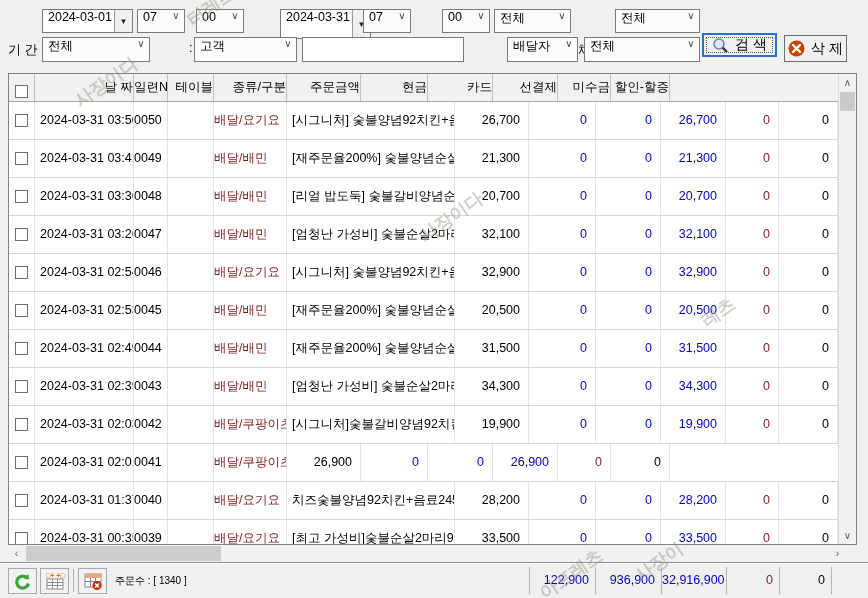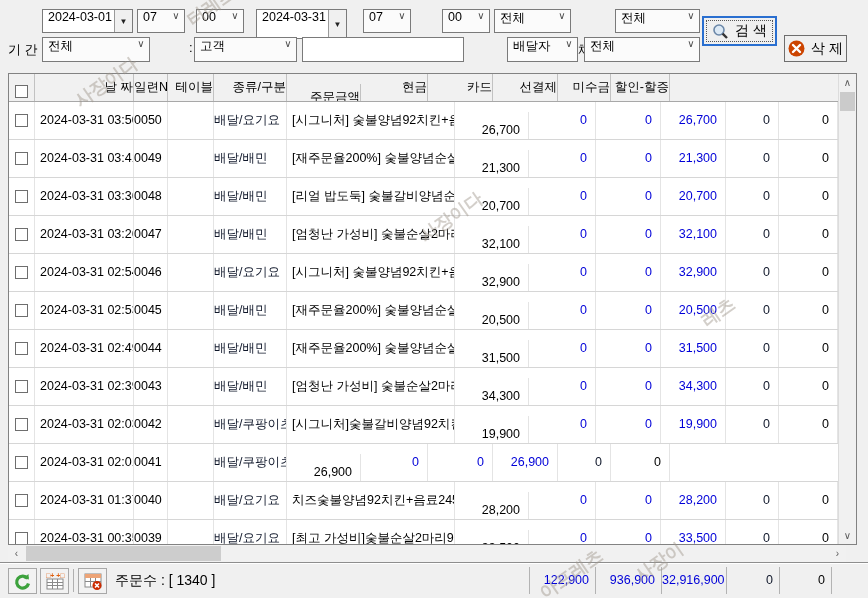--- a/index.html
+++ b/index.html
@@ -32,44 +32,44 @@
     box-sizing:border-box; border:1px solid #828282; background:#fff; overflow:hidden;
   }
   .hrow{display:flex; height:27px; background:#f1f1f1; border-bottom:1px solid #a8a8a8;}
   .hc{box-sizing:border-box; border-right:1px solid #c2c2c2; text-align:right;
       line-height:26px; white-space:nowrap; overflow:hidden; font-size:12.5px;}
   .trow{display:flex; height:37px; border-bottom:1px solid #d6d6d6; background:#fff;}
   .td{box-sizing:border-box; border-right:1px solid #e4e4e4; line-height:36px;
       white-space:nowrap; overflow:hidden; font-size:12.5px;}
   .c0{width:26px;display:flex;align-items:center;justify-content:center;}
   .c1{width:99px;}.c2{width:34px;}.c3{width:46px;}.c4{width:73px;}
-  .c5{width:168px;}.c6{width:74px;margin-top:10px;}.c7{width:67px;}.c8{width:65px;}
+  .c5{width:168px;}.c6{width:74px;}.c7{width:67px;}.c8{width:65px;}
   .c9{width:65px;}.c10{width:53px;}.c11{width:59px;}
   .tl{text-align:left; padding-left:5px;}
   .tc{}
   .tr{text-align:right; padding-right:8px;}
-  .red{color:#0f172a;} .blue{color:#0000d8;}
+  .red{color:#7f1d1d;} .blue{color:#0000d8;}
   .cb{width:13px; height:13px; background:#fff; border:1px solid #6e6e6e; box-sizing:border-box;}
   
   .vscroll{position:absolute; right:0; top:0; bottom:0; width:17px; background:#f1f1f1;
            border-left:1px solid #dcdcdc;}
   .sbtn{position:absolute; left:0; width:17px; height:17px; display:flex; align-items:center;
         justify-content:center; color:#5c5c5c; font-size:10px;}
   .vthumb{position:absolute; left:1px; top:18px; width:15px; height:19px; background:#cbcbcb;}
   .hscroll{position:absolute; left:8px; top:545px; width:838px; height:17px; background:#f1f1f1;}
   .hthumb{position:absolute; left:18px; top:1px; width:195px; height:15px; background:#cdcdcd;}
   
   .statusbar{position:absolute; left:0; top:562px; width:868px; height:36px; background:#f0f0f0;
              border-top:1px solid #8e8e8e; box-shadow:inset 0 1px 0 #ffffff;}
   .tbtn{position:absolute; top:5px; width:29px; height:26px; background:#f2f2f2;
         border:1px solid #a8a8a8; box-sizing:border-box; display:flex; align-items:center;
         justify-content:center;}
   .tsep{position:absolute; top:6px; width:1px; height:23px; background:#b0b0b0;}
   .count-lbl{position:absolute; left:115px; top:0; height:35px; display:flex; align-items:center;
-             font-size:14px;}
+             font-size:10px;}
   .stcell{position:absolute; top:4px; height:27px; line-height:27px; text-align:right;
           padding-right:6px; box-sizing:border-box; border-left:1px solid #b3b3b3;
           overflow:hidden; font-size:12.5px; background:#f0f0f0;}
   
   .wm-layer{position:absolute; inset:0; pointer-events:none; z-index:50;}
   .wm{position:absolute; transform:rotate(-35deg); font-size:18px; font-weight:bold;
       color:rgba(158,148,138,0.45); white-space:nowrap;}
 </style>
 </head>
 <body>
@@ -85,21 +85,21 @@
   <div class="combo" style="left:137px;top:9px;width:48px;height:24px">
     <span class="val">07</span>
     <span class="chev">∨</span>
   </div>
   <span class="lbl" style="left:189px;top:12px">:</span>
   <div class="combo" style="left:196px;top:9px;width:48px;height:24px">
     <span class="val">00</span>
     <span class="chev">∨</span>
   </div>
   <span class="lbl" style="left:250px;top:12px">~</span>
-  <div class="datebox" style="left:256px;top:9px;width:91px;height:30px">
+  <div class="datebox" style="left:280px;top:9px;width:91px;height:30px">
     <span class="val">2024-03-31</span>
     <span class="dd-btn">▼</span>
   </div>
   <div class="combo" style="left:363px;top:9px;width:48px;height:24px">
     <span class="val">07</span>
     <span class="chev">∨</span>
   </div>
   <span class="lbl" style="left:422px;top:12px">:</span>
   <div class="combo" style="left:442px;top:9px;width:48px;height:24px">
     <span class="val">00</span>
@@ -129,21 +129,21 @@
   <span class="lbl" style="left:473px;top:42px">직 원</span>
   <div class="combo" style="left:507px;top:37px;width:71px;height:25px">
     <span class="val">배달자</span>
     <span class="chev">∨</span>
   </div>
   <div class="combo" style="left:584px;top:37px;width:116px;height:25px">
     <span class="val">전체</span>
     <span class="chev">∨</span>
   </div>
 
-  <div class="btn focused" style="left:702px;top:16px;width:75px;height:30px">
+  <div class="btn focused" style="left:702px;top:33px;width:75px;height:24px">
     <svg width="17" height="17" viewBox="0 0 17 17">
       <circle cx="7" cy="7" r="5" fill="#dce9f5" stroke="#6b87a8" stroke-width="1.6"></circle>
       <line x1="10.6" y1="10.6" x2="15" y2="15" stroke="#333" stroke-width="2.4"></line>
     </svg>
     <span>검 색</span>
   </div>
   <div class="btn" style="left:784px;top:35px;width:63px;height:27px">
     <svg width="17" height="17" viewBox="0 0 17 17">
       <circle cx="8.5" cy="8.5" r="8" fill="#cc4400"></circle>
       <path d="M5 5 L12 12 M12 5 L5 12" stroke="#fff" stroke-width="2.4" stroke-linecap="round"></path>

